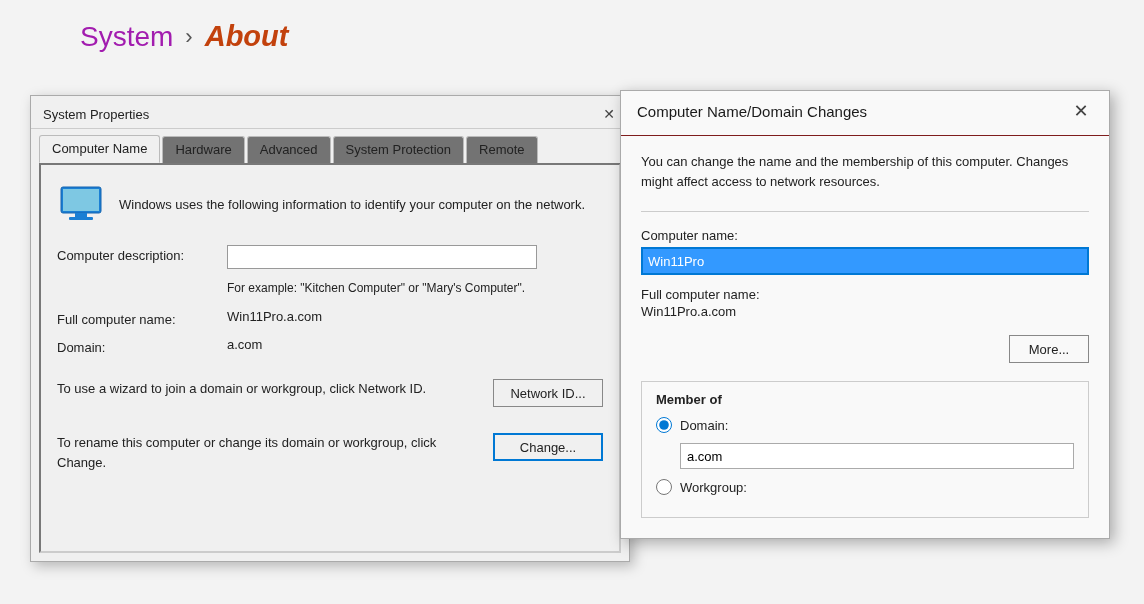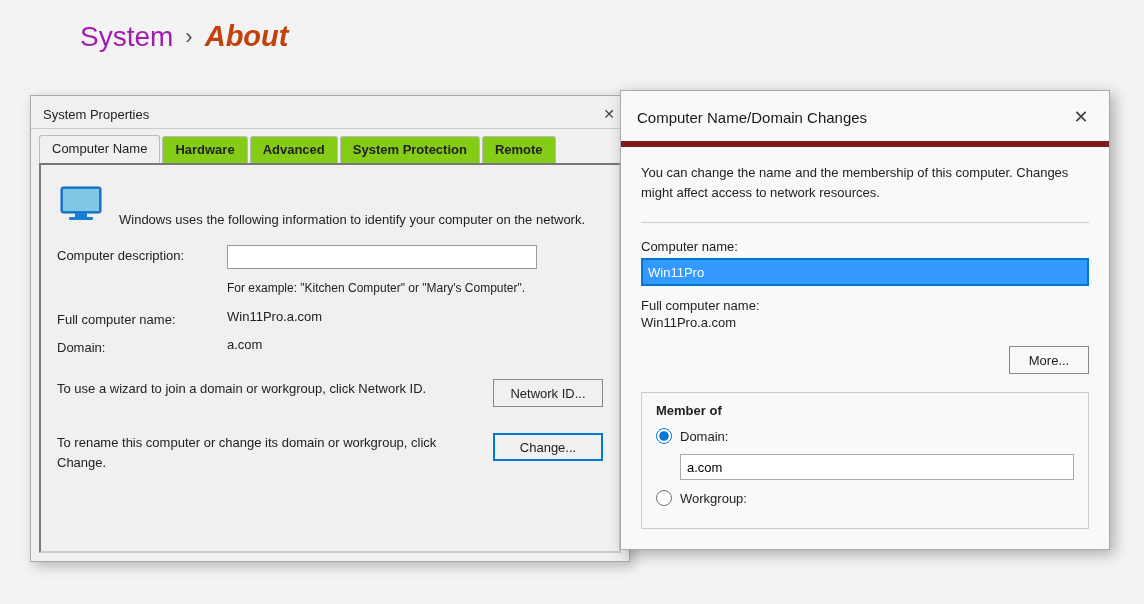--- a/index.html
+++ b/index.html
@@ -77,45 +77,44 @@
       align-items: flex-end;
       padding: 6px 8px 0 8px;
       gap: 2px;
       background: #f0f0f0;
     }
     .tab {
       padding: 5px 12px 6px 12px;
       font-size: 13px;
       color: #222;
       cursor: pointer;
-      background: #84cc16;
+      background: #737373;
       border: 1px solid #bbb;
       border-bottom: none;
       border-radius: 3px 3px 0 0;
       position: relative;
-      font-weight: bold;
     }
     .tab.active {
       background: #f0f0f0;
       border-bottom: 1px solid #f0f0f0;
       z-index: 2;
       font-weight: 500;
     }
     .tabs-content-area {
       border: 2px inset #ccc;
       background: #f0f0f0;
       padding: 16px 16px 14px 16px;
       margin: 0 8px 8px 8px;
       min-height: 390px;
     }
 
     
     .computer-icon-row {
       display: flex;
-      align-items: flex-end;
+      align-items: center;
       gap: 14px;
       margin-bottom: 16px;
     }
     .monitor-icon {
       flex-shrink: 0;
       margin-top: 4px;
     }
     .computer-desc-text {
       font-size: 13px;
       color: #222;
@@ -189,25 +188,25 @@
       top: 90px;
       left: 620px;
       width: 490px;
       background: #f9f9f9;
       border: 1px solid #aaa;
       box-shadow: 4px 4px 14px rgba(0,0,0,0.3);
       z-index: 10;
     }
     .dialog-domain-title-bar {
       background: #f9f9f9;
-      padding: 10px 12px 8px 16px;
+      padding: 4px 12px 8px 16px;
       display: flex;
       align-items: center;
       justify-content: space-between;
-      border-bottom: 6px solid #7f1d1d;
+      border-bottom: 1px solid #7f1d1d;
     }
     .dialog-domain-title-text {
       font-size: 15px;
       color: #1a1a1a;
       font-weight: 500;
     }
     .dialog-domain-close-btn {
       width: 32px;
       height: 32px;
       background: none;

